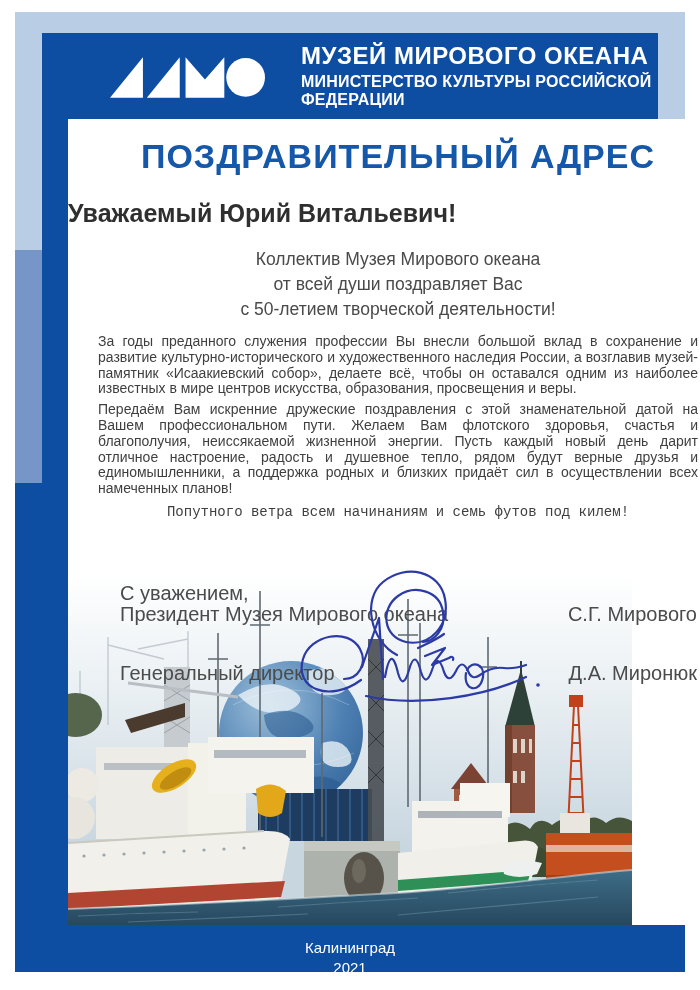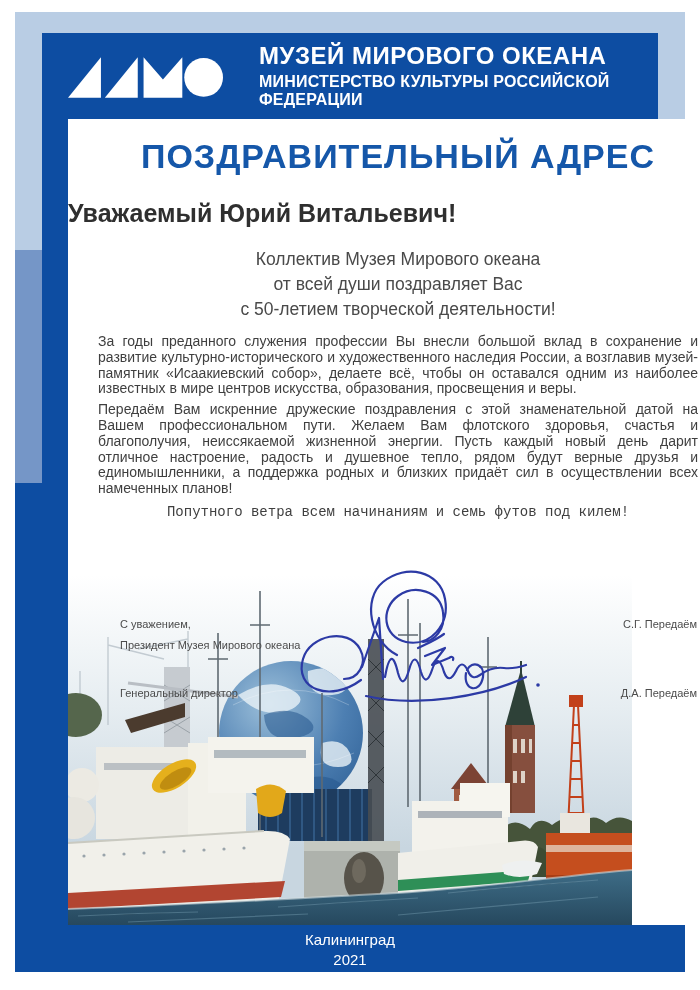--- a/index.html
+++ b/index.html
@@ -3,43 +3,43 @@
 <meta charset="utf-8">
 <style>
   html,body{margin:0;padding:0;background:#ffffff;}
   .page{position:relative;width:700px;height:990px;background:#ffffff;overflow:hidden;
         font-family:"Liberation Sans",sans-serif;}
   
   .ring{position:absolute;left:15px;top:12px;width:670px;height:960px;
         background:linear-gradient(to bottom,#b9cde4 0 238px,#7596c7 238px 471px,#0d4da2 471px 100%);}
   
   .frame{position:absolute;left:42px;top:33px;width:616px;height:939px;background:#0d4da2;}
-  .hdr{height:86px;display:flex;align-items:center;padding-left:26px;box-sizing:border-box;border-radius:14px;}
+  .hdr{height:86px;display:flex;align-items:center;padding-left:68px;box-sizing:border-box;border-radius:14px;}
   .logo{width:155px;height:43px;flex:0 0 auto;}
   .hdr-text{margin-left:36px;color:#ffffff;}
   .hdr-title{font-size:24px;font-weight:bold;letter-spacing:0.5px;line-height:26px;}
   .hdr-sub{font-size:16px;font-weight:bold;letter-spacing:0.2px;margin-top:4px;}
   .card{position:relative;margin:0 26px;width:660px;height:806px;background:#ffffff;overflow:hidden;}
   .doc-title{position:relative;z-index:2;margin-top:17px;text-align:center;color:#1557a9;
              font-size:34px;font-weight:bold;letter-spacing:1px;line-height:40px;}
   .salutation{position:relative;z-index:2;margin-top:22px;text-align:left;color:#2f2f2f;
               font-size:25px;font-weight:bold;line-height:30px;}
   .intro{position:relative;z-index:2;margin-top:19px;text-align:center;color:#4a4a4a;
          font-size:17.5px;line-height:25px;}
   .paras{position:relative;z-index:2;margin:12px 30px 0;}
   .paras p{margin:0 0 5px;text-align:justify;color:#3f3f3f;font-size:14px;line-height:15.8px;}
   .closing{position:relative;z-index:2;margin-top:7px;text-align:center;color:#3f3f3f;
            font-size:14px;line-height:16px;font-family:Liberation Mono, monospace;}
   .photo{position:absolute;left:0;bottom:0;width:564px;height:350px;z-index:1;}
   .sig-row{position:absolute;left:52px;right:31px;z-index:4;display:flex;
-           justify-content:space-between;align-items:flex-start;color:#4b4b4b;font-size:11px;line-height:21px;margin-top:31px;}
+           justify-content:space-between;align-items:flex-end;color:#4b4b4b;font-size:20px;line-height:21px;}
   .sig-row1{top:464px;}
-  .sig-row2{top:533px;gap:20px;}
+  .sig-row2{top:544px;gap:20px;}
   .ink{position:absolute;left:0;top:0;width:564px;height:806px;z-index:5;pointer-events:none;}
-  .footer{height:47px;text-align:center;color:#ffffff;font-size:15px;line-height:20px;padding-top:5px;box-sizing:border-box;}
+  .footer{height:47px;text-align:center;color:#ffffff;font-size:15px;line-height:20px;padding-top:13px;box-sizing:border-box;}
 </style>
 </head>
 <body>
 
 <div class="page">
   <div class="ring"></div>
   <div class="frame">
 
     <div class="hdr">
       <svg class="logo" viewBox="0 0 160 44" aria-hidden="true">
@@ -225,25 +225,25 @@
         <g stroke="#6e95a9" stroke-width="1.2" opacity="0.5">
           <path d="M10,341 q60,-3 120,-4 M210,332 q70,-5 140,-9 M380,318 q70,-7 150,-13 M60,347 q90,-4 180,-8 M330,340 q100,-9 200,-18"></path>
         </g>
       </svg>
 
       <div class="sig-row sig-row1">
         <div>
           <div>С уважением,</div>
           <div>Президент Музея Мирового океана</div>
         </div>
-        <div class="sig-name">С.Г. Передаём</div>
+        <div class="sig-name">С.Г. Мирового</div>
       </div>
       <div class="sig-row sig-row2">
         <div>Генеральный директор</div>
-        <div class="sig-name">Д.А. Передаём</div>
+        <div class="sig-name">Д.А. Миронюк</div>
       </div>
 
       <svg class="ink" viewBox="0 0 564 806" aria-hidden="true">
         <g stroke="#2c3aa5" stroke-width="2.2" fill="none" stroke-linecap="round" stroke-linejoin="round">
 
           <path d="M329,536 C302,522 294,480 315,463 C338,444 372,452 377,480 C382,506 362,528 338,523 C315,518 312,490 330,477 C347,465 372,472 375,493 C378,511 366,522 355,523"></path>
           <path d="M350,529 C360,524 368,521 376,515"></path>
           <path d="M357,537 L377,529 L364,546 L381,539 C384,537 386,538 385,541"></path>
 
           <path d="M293,561 C262,584 226,570 235,540 C242,516 280,508 292,530 C300,545 290,560 276,560"></path>

